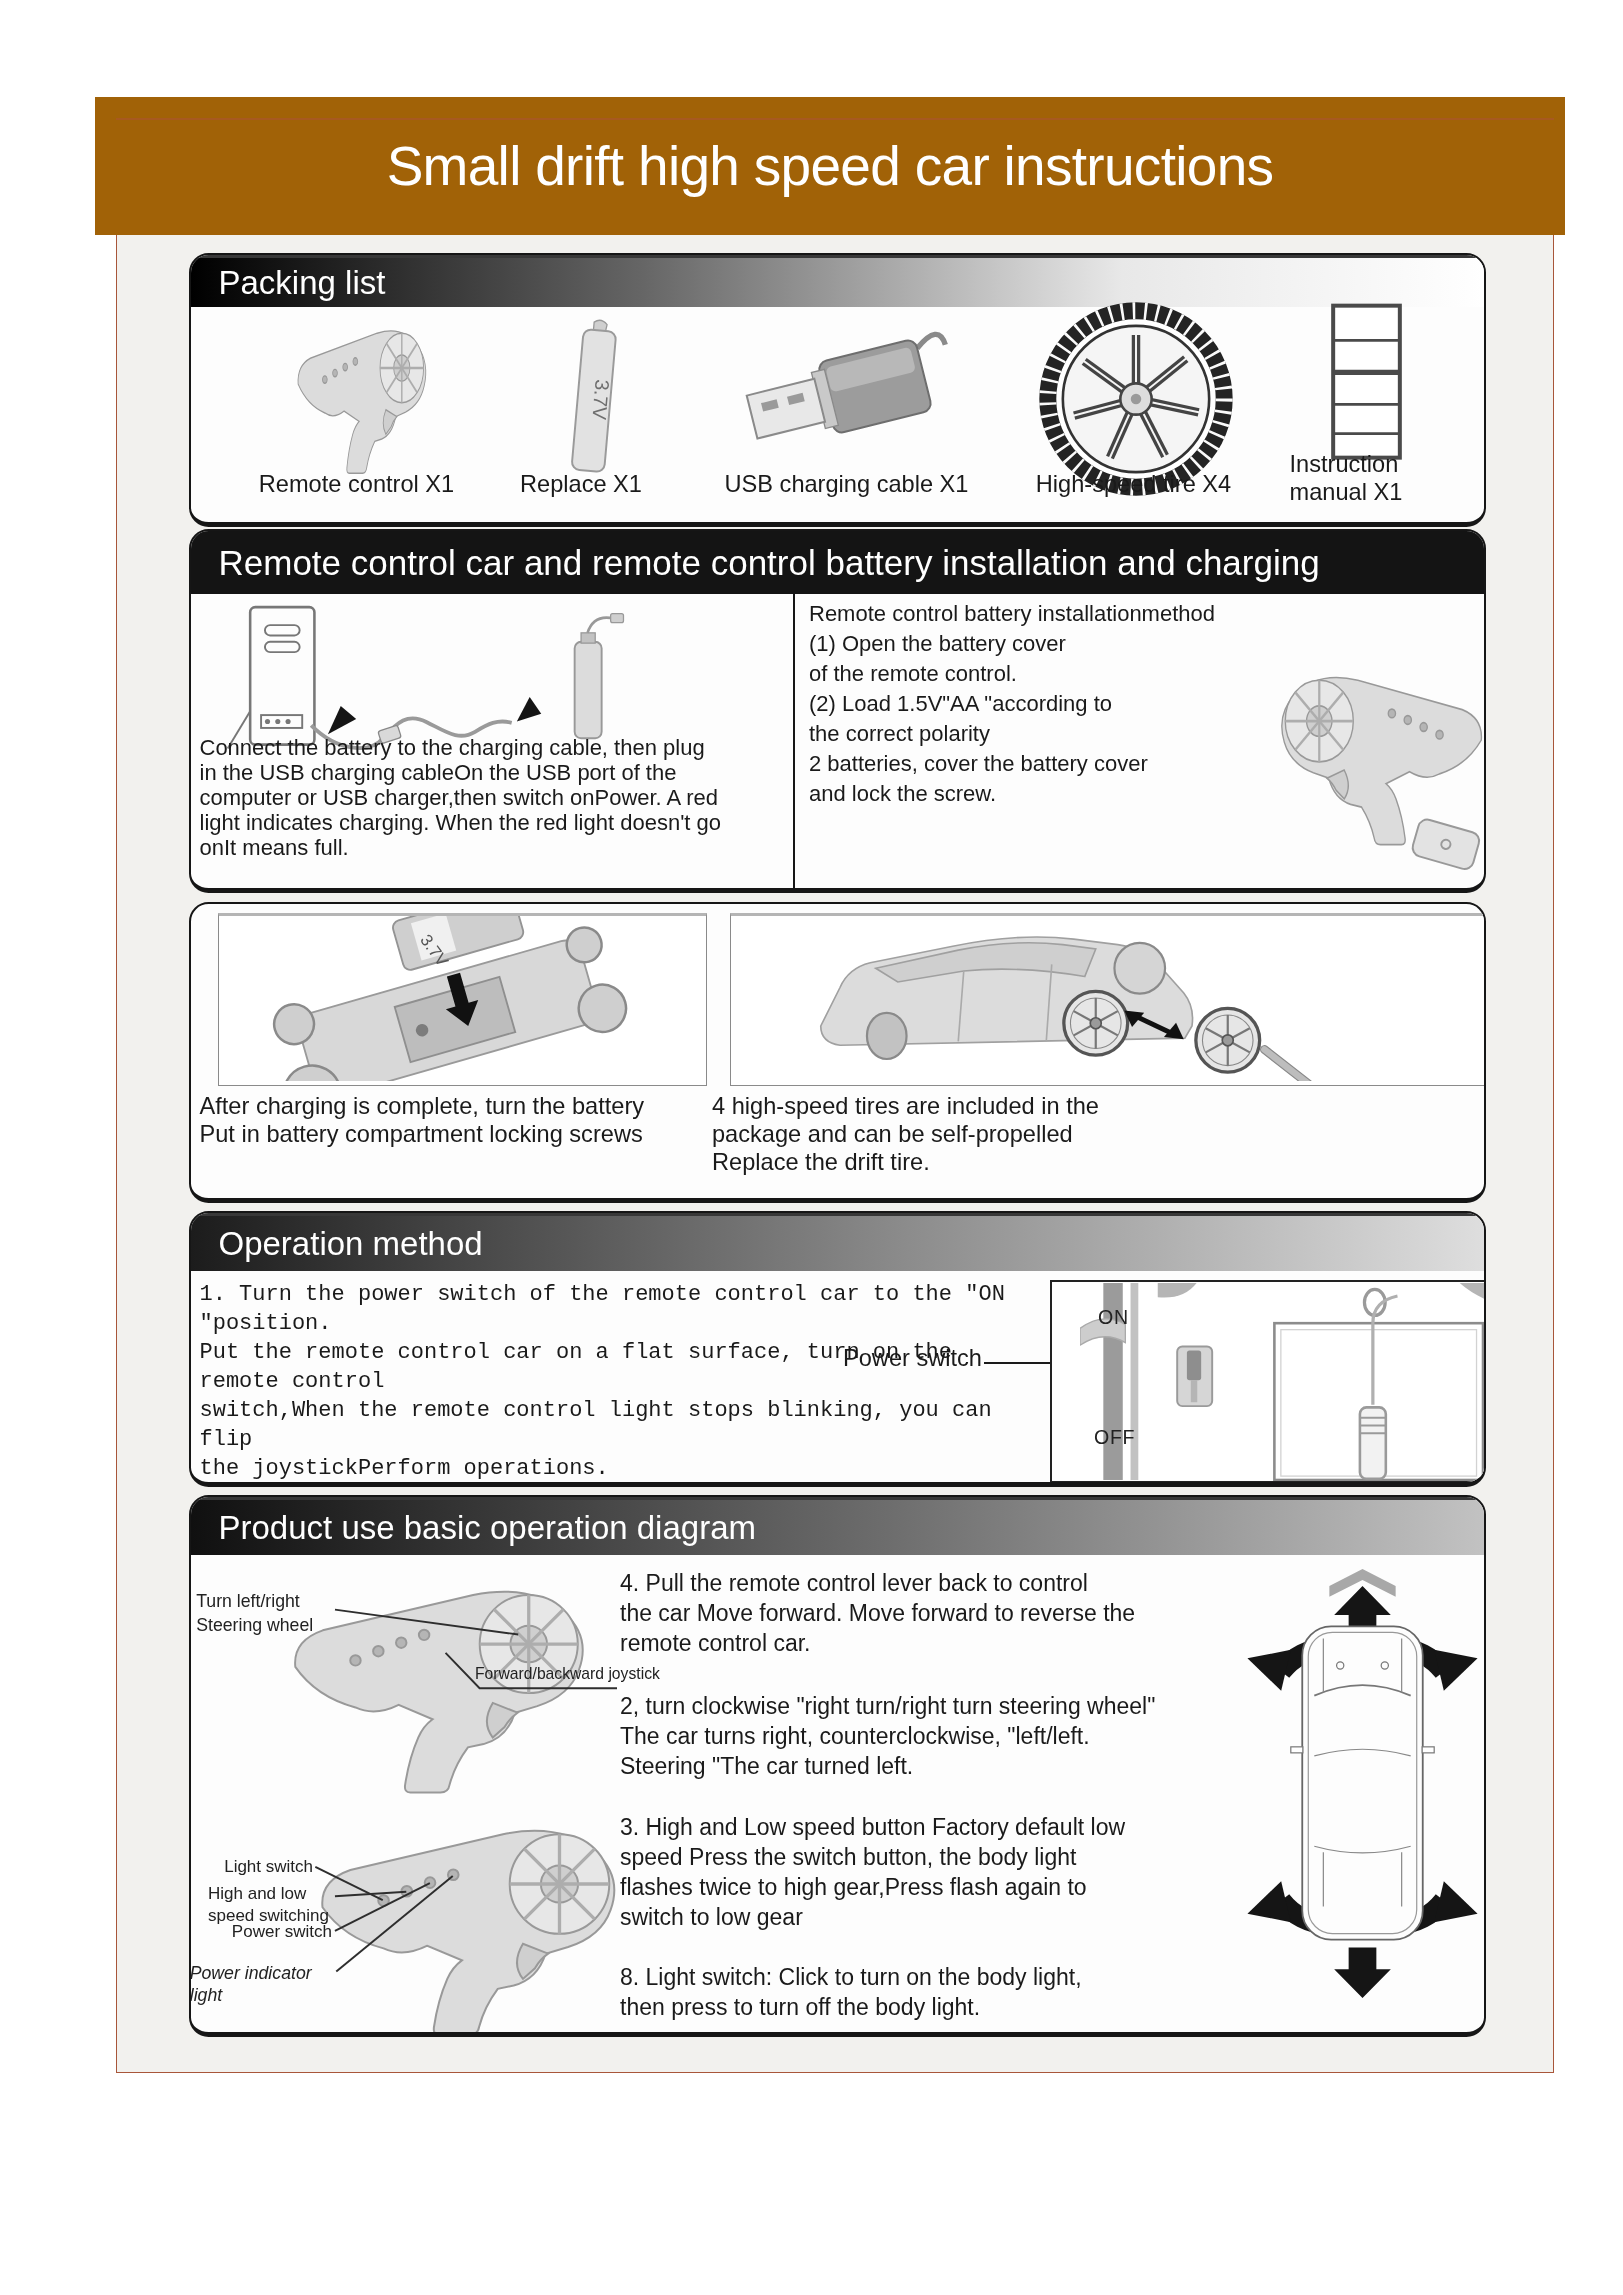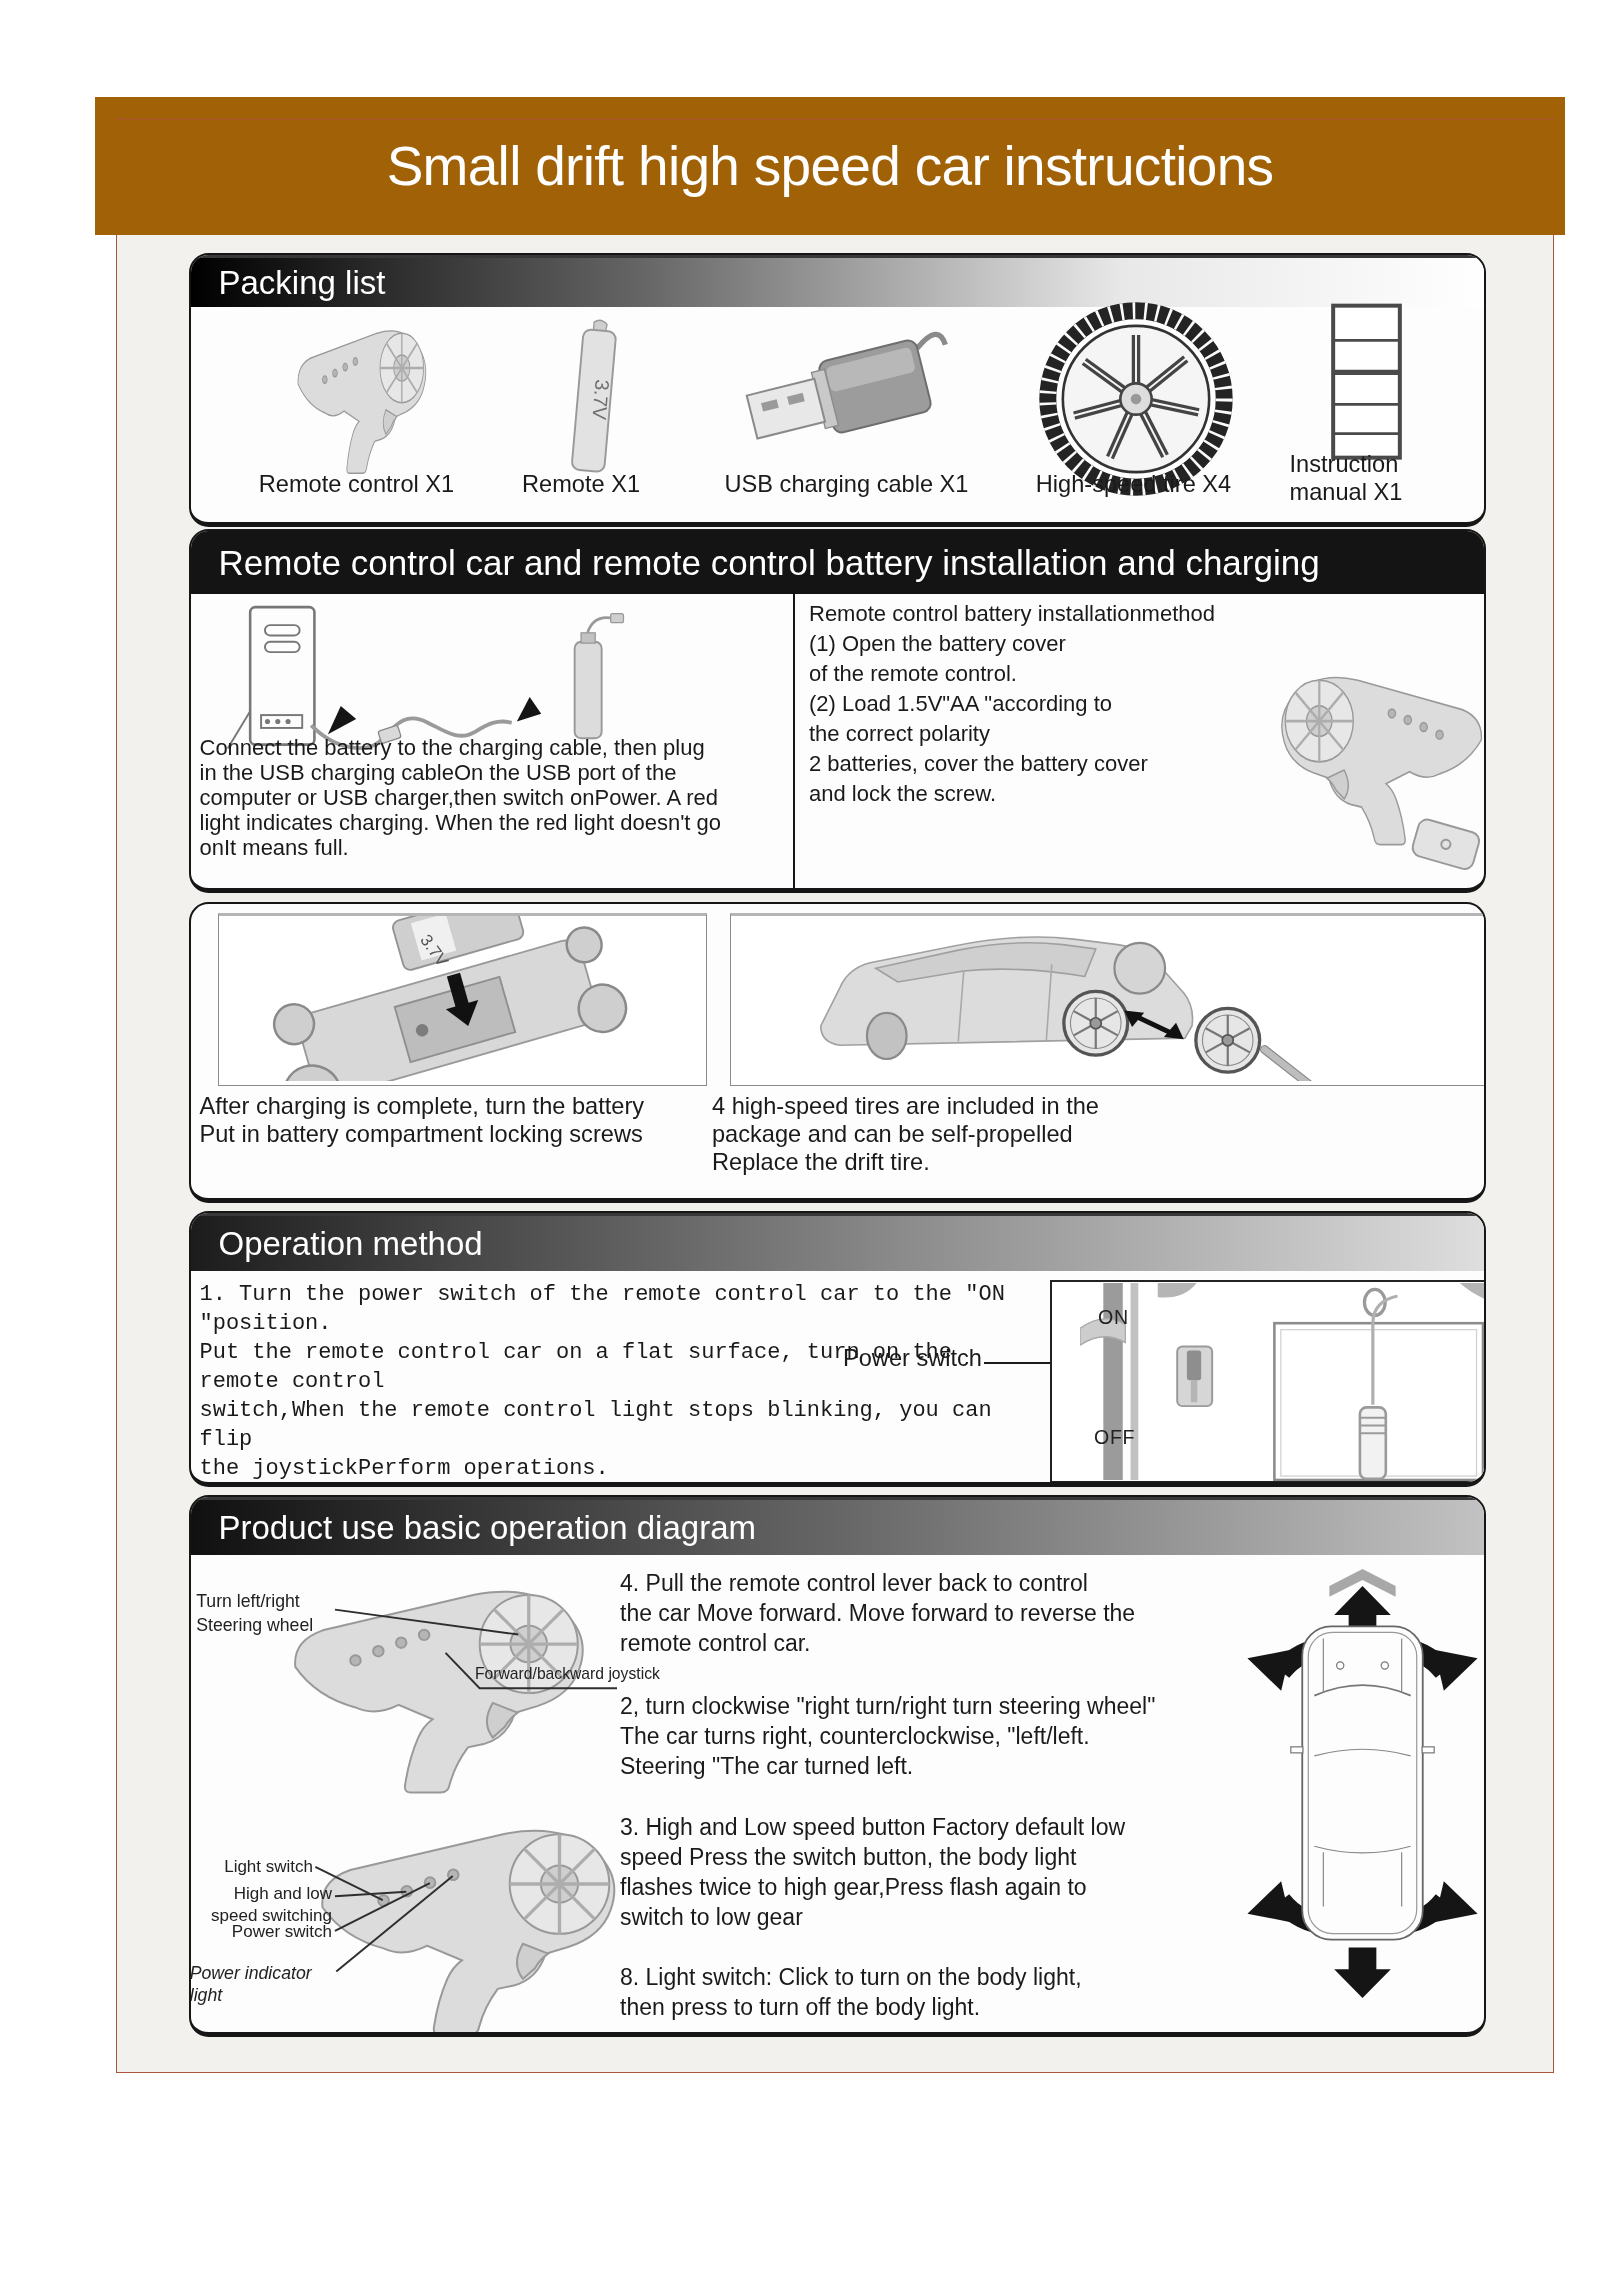--- a/index.html
+++ b/index.html
@@ -167,21 +167,21 @@
 
   <svg class="abs" style="left:1138px;top:48px;" width="77" height="160" viewBox="0 0 115 240">
     <rect x="6" y="4" width="100" height="228" fill="#ffffff" stroke="#4a4a4a" stroke-width="6"></rect>
     <line x1="6" y1="56" x2="106" y2="56" stroke="#4a4a4a" stroke-width="4"></line>
     <line x1="6" y1="104" x2="106" y2="104" stroke="#4a4a4a" stroke-width="8"></line>
     <line x1="6" y1="152" x2="106" y2="152" stroke="#4a4a4a" stroke-width="4"></line>
     <line x1="6" y1="196" x2="106" y2="196" stroke="#4a4a4a" stroke-width="4"></line>
   </svg>
 
   <div class="abs item-label" style="left:51px;top:216px;width:229px;">Remote control X1</div>
-  <div class="abs item-label" style="left:292px;top:216px;width:196px;">Remote X1</div>
+  <div class="abs item-label" style="left:292px;top:216px;width:196px;">Replace X1</div>
   <div class="abs item-label" style="left:505px;top:216px;width:301px;">USB charging cable X1</div>
   <div class="abs item-label" style="left:792px;top:216px;width:301px;">High-speed tire X4</div>
   <div class="abs item-label pre" style="left:1071px;top:196px;width:196px;text-align:left;padding-left:27.5px;box-sizing:border-box;">Instruction
 manual X1</div>
 </section>
 
 <section class="box" style="top:529px;height:364px;">
   <div class="box-header hdr-install">
     <span>Remote control car and remote control battery installation and charging</span>
   </div>
@@ -348,21 +348,21 @@
       <line x1="220" y1="663" x2="365" y2="590"></line>
       <line x1="222" y1="725" x2="400" y2="579"></line>
     </g>
   </svg>
 
   <div class="small-label pre" style="left:5.2px;top:92px;font-size:17.7px;line-height:24px;">Turn left/right
 Steering wheel</div>
   <div class="small-label" style="left:284px;top:166px;font-size:15.7px;">Forward/backward joystick</div>
 
   <div class="small-label" style="left:26px;top:359px;width:96px;text-align:right;">Light switch</div>
-  <div class="small-label pre" style="left:17px;top:386px;width:124px;text-align:right;">High and low
+  <div class="small-label pre" style="left:17px;top:386px;width:124px;">High and low
 speed switching</div>
   <div class="small-label" style="left:24px;top:424px;width:117px;text-align:right;">Power switch</div>
   <div class="small-label" style="left:-1.3px;top:465px;width:144px;font-style:italic;font-size:17.7px;">Power indicator light</div>
 
   <div class="abs pre" style="left:429px;top:71px;width:628px;font-size:23px;line-height:30px;">4. Pull the remote control lever back to control
 the car Move forward. Move forward to reverse the
 remote control car.</div>
   <div class="abs pre" style="left:429px;top:194px;width:654px;font-size:23px;line-height:30px;">2, turn clockwise "right turn/right turn steering wheel"
 The car turns right, counterclockwise, "left/left.
 Steering "The car turned left.</div>

